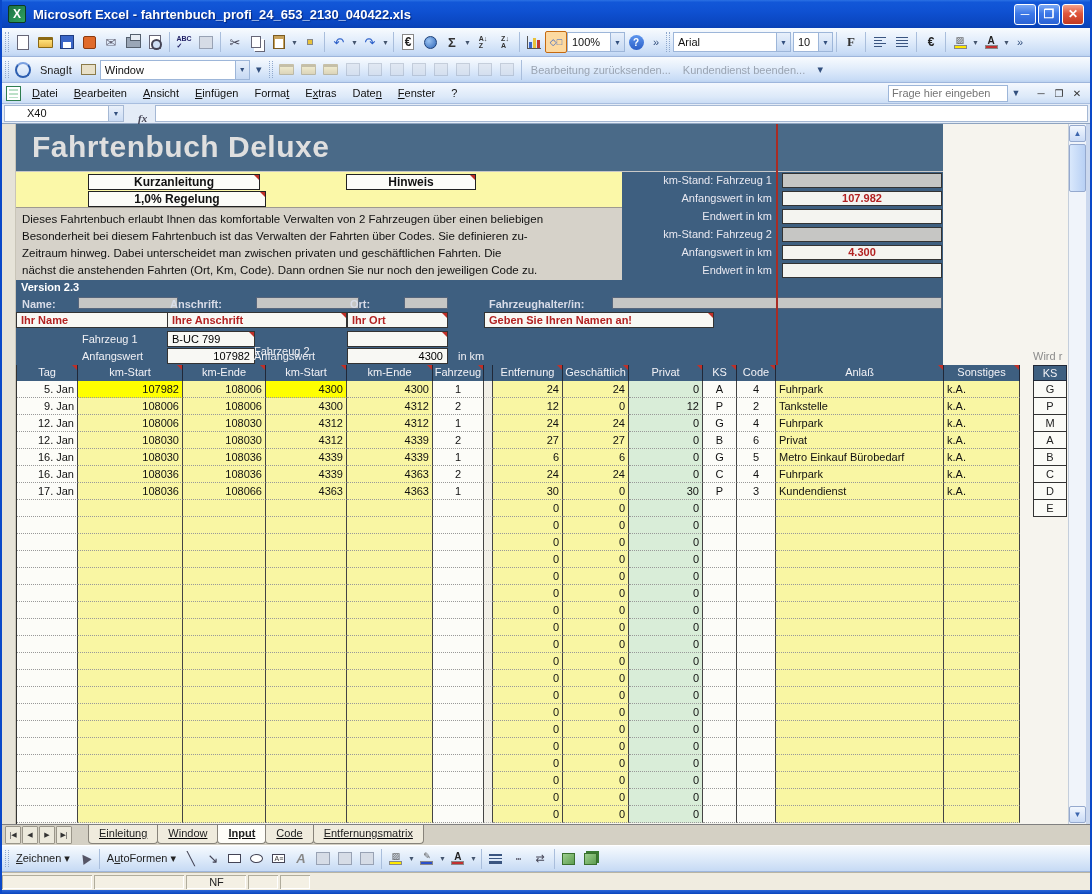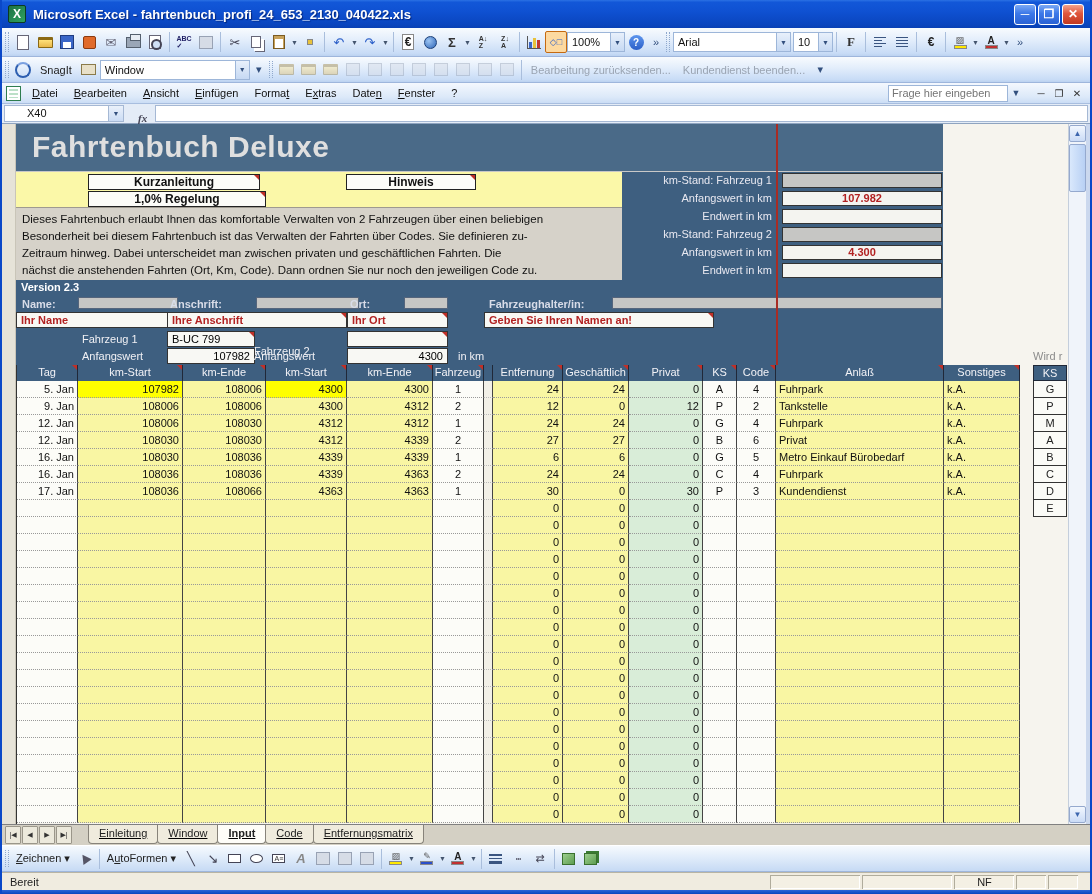--- a/index.html
+++ b/index.html
@@ -1071,21 +1071,20 @@
         <div class="tbbtn">
           <span class="i-green"></span>
         </div>
         <div class="tbbtn">
           <span class="i-green" style="box-shadow:2px -2px 0 #3A7A32"></span>
         </div>
       </span>
   </div>
 
   <div class="statusbar">
-    <span class="st-left">Bereit</span>
     <span class="st-seg" style="width:90px"></span>
     <span class="st-seg" style="width:90px"></span>
     <span class="st-seg" style="width:60px">NF</span>
     <span class="st-seg" style="width:30px"></span>
     <span class="st-seg" style="width:30px"></span>
     <span style="width:14px"></span>
   </div>
   <div class="bottomedge"></div>
 </div>
 

